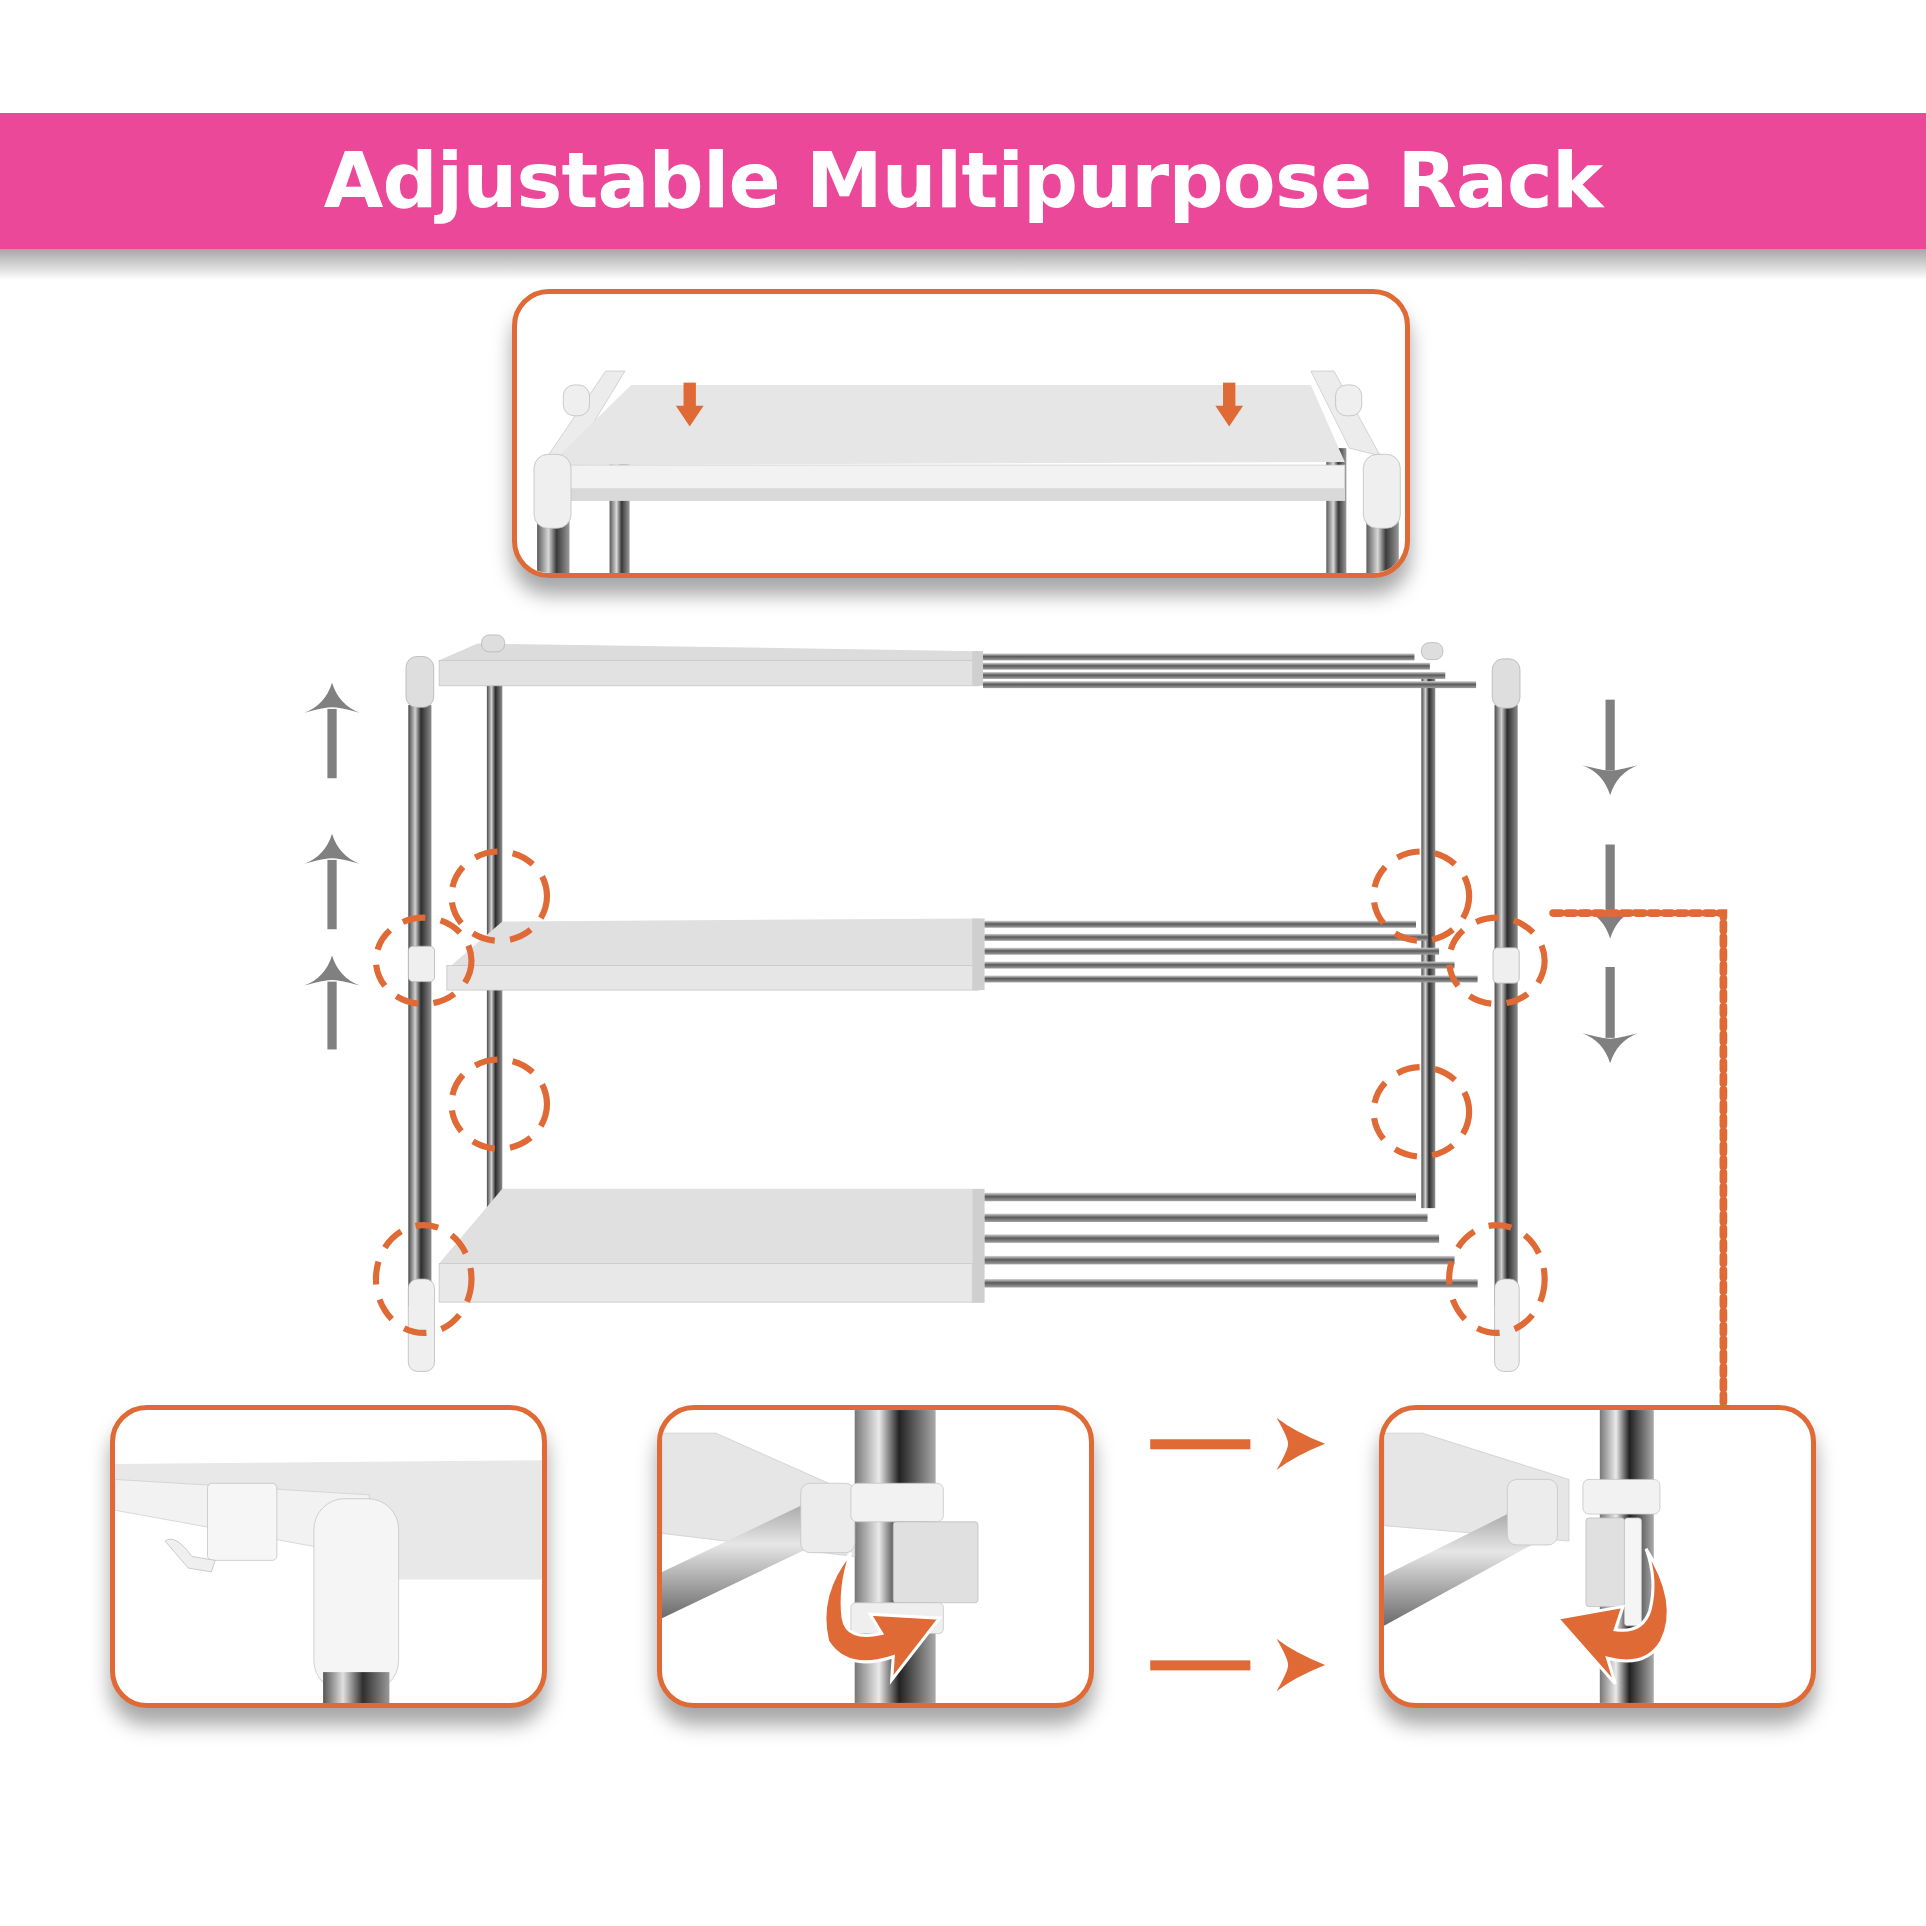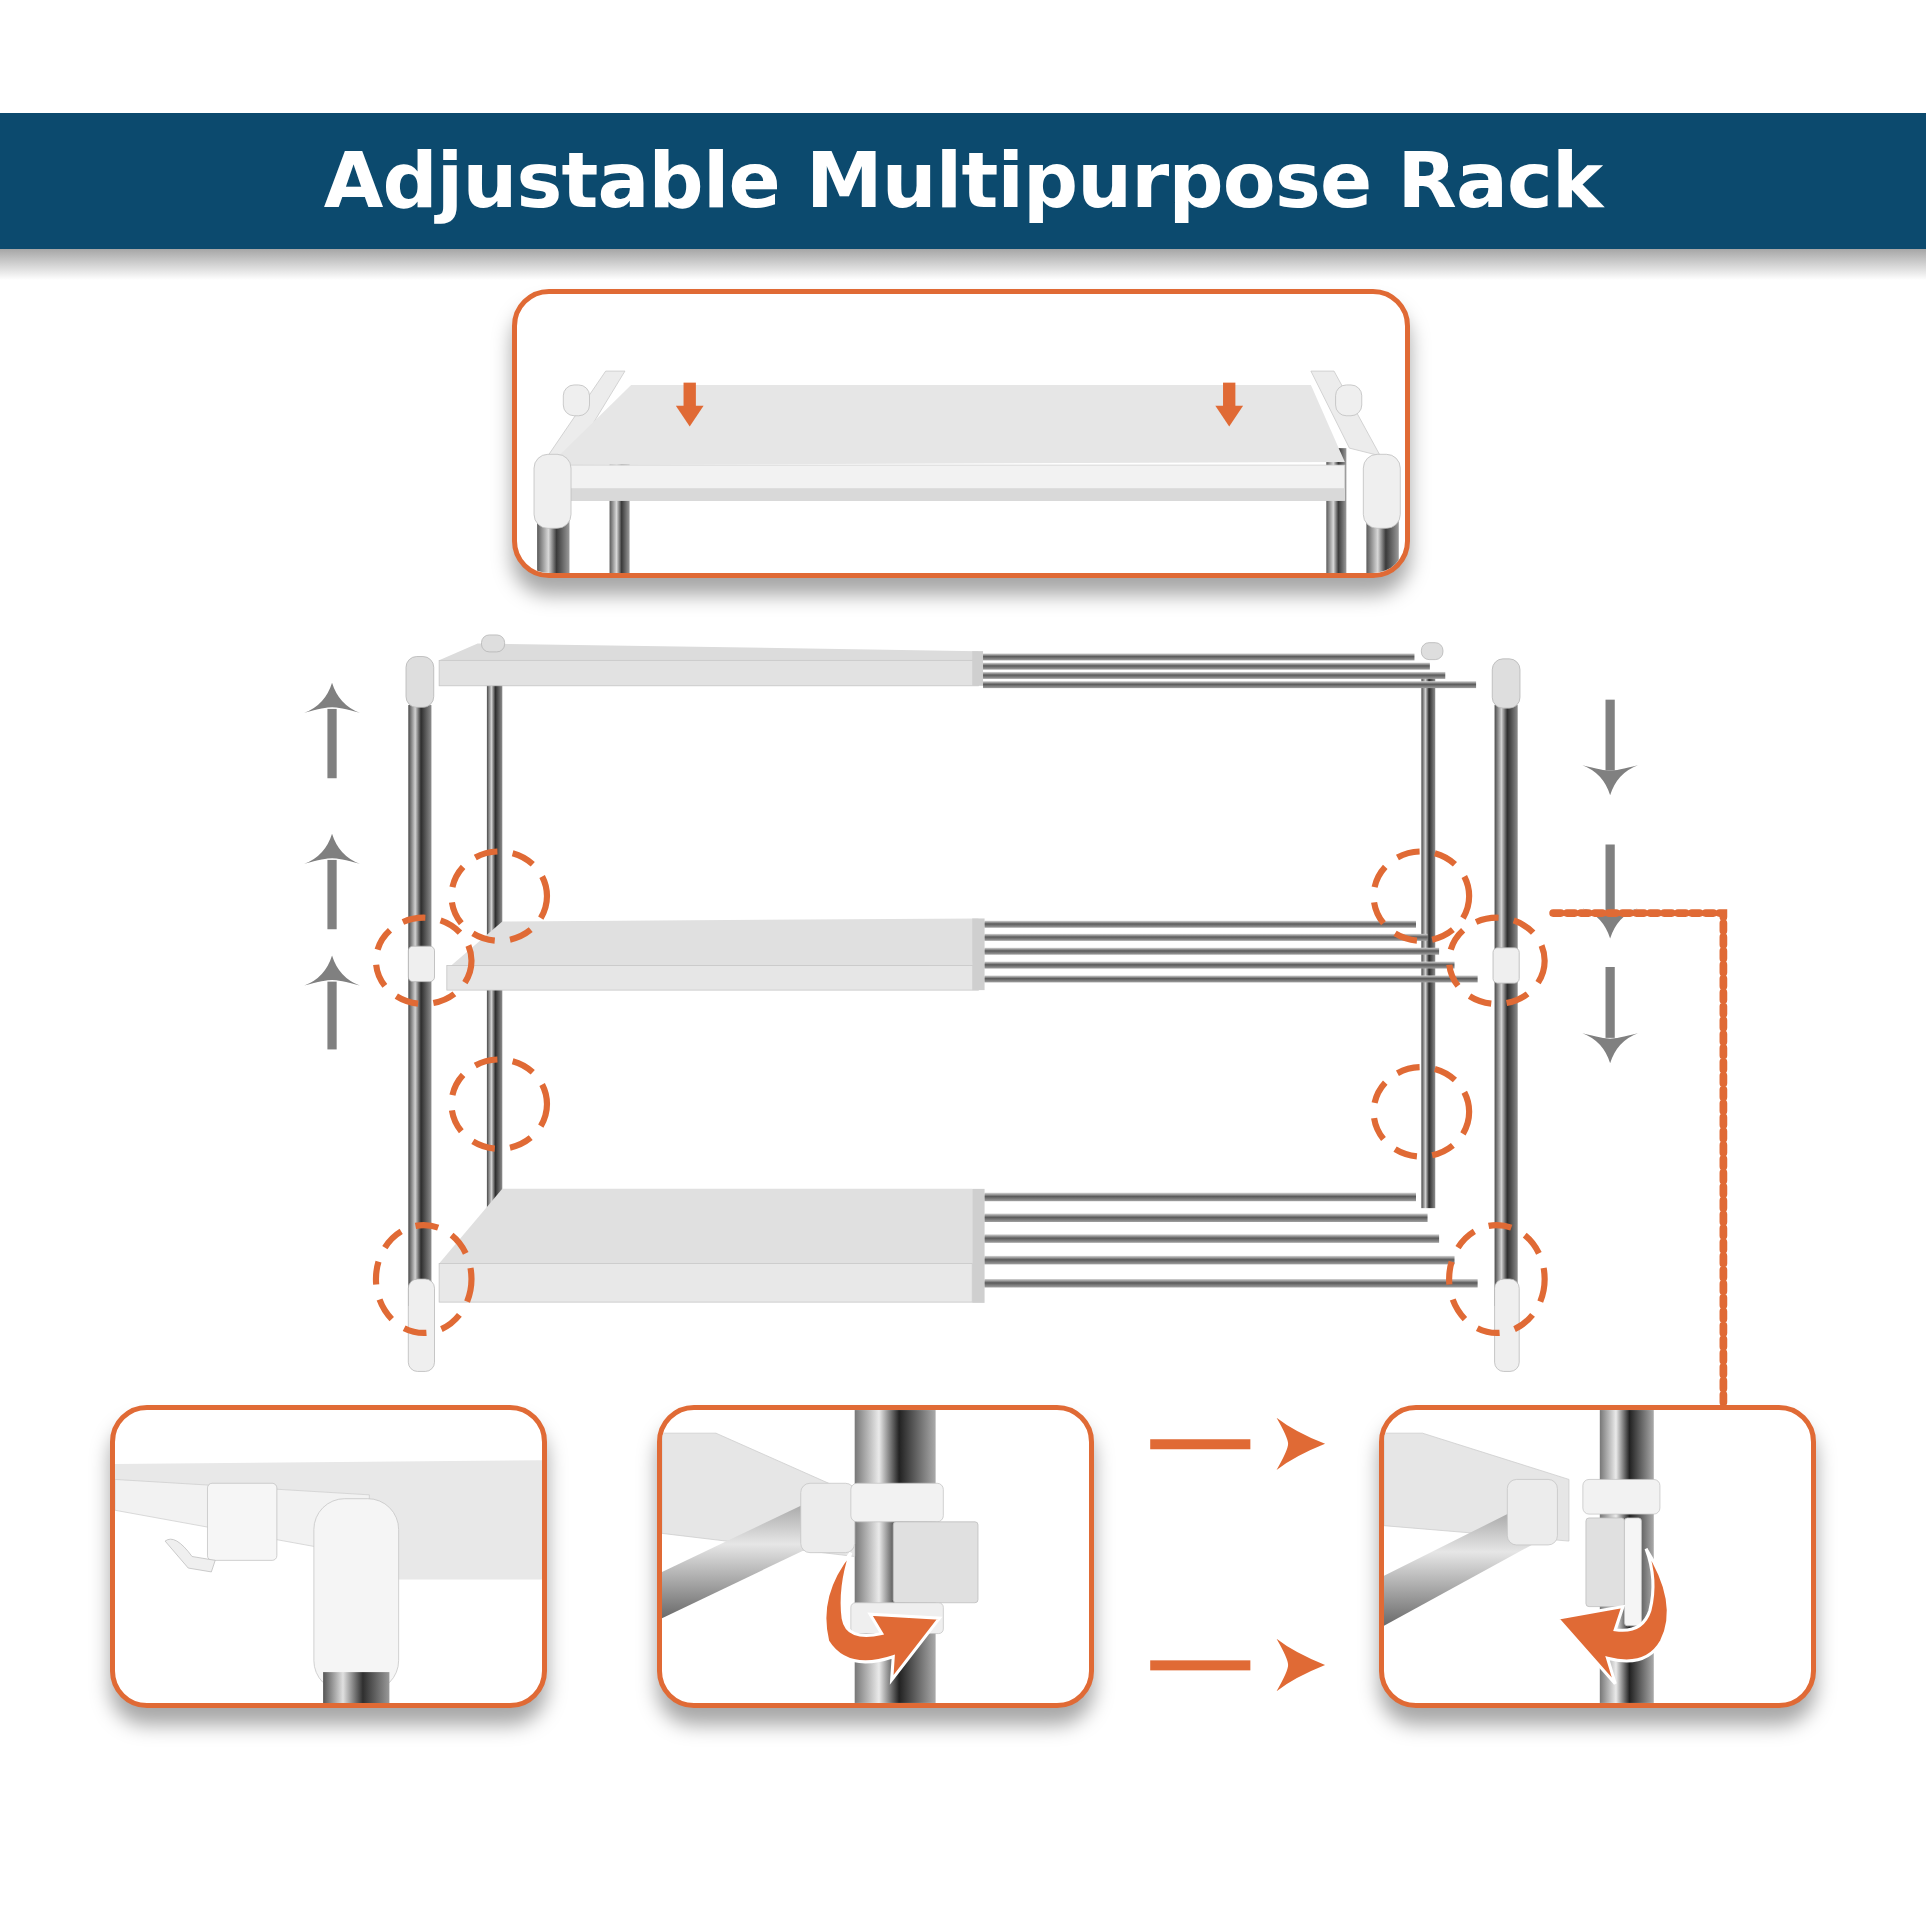--- a/index.html
+++ b/index.html
@@ -1,19 +1,19 @@
 <!DOCTYPE html>
 <html style="font-size:12.3px"><head>
 <meta charset="utf-8">
 <style>
   html, body { margin: 0; padding: 0; background: #ffffff; }
   body { width: 1926px; height: 1926px; position: relative; overflow: hidden;
          font-family: "DejaVu Sans", "Liberation Sans", sans-serif; }
   .banner { position: absolute; left: 0; top: 113px; width: 1926px; height: 136px;
-            background: #0c4a6e; }
+            background: #ec4899; }
   .banner::after { content: ""; position: absolute; left: 0; right: 0; top: 136px; height: 31px;
             background: linear-gradient(#a6a6a6, rgba(255,255,255,0)); }
   .banner-title { position: absolute; left: 0; right: 0; top: 23px; text-align: center;
             color: #ffffff; font-weight: bold; font-size: 77px; line-height: 89px;
             letter-spacing: -0.8px; }
   .frame { position: absolute; border: 5.4px solid #E06A35; border-radius: 37px; background: #ffffff;
            box-shadow: 0 17px 20px rgba(0,0,0,0.35); overflow: hidden; }
   svg { position: absolute; left: 0; top: 0; overflow: visible; }
 </style>
 </head>

